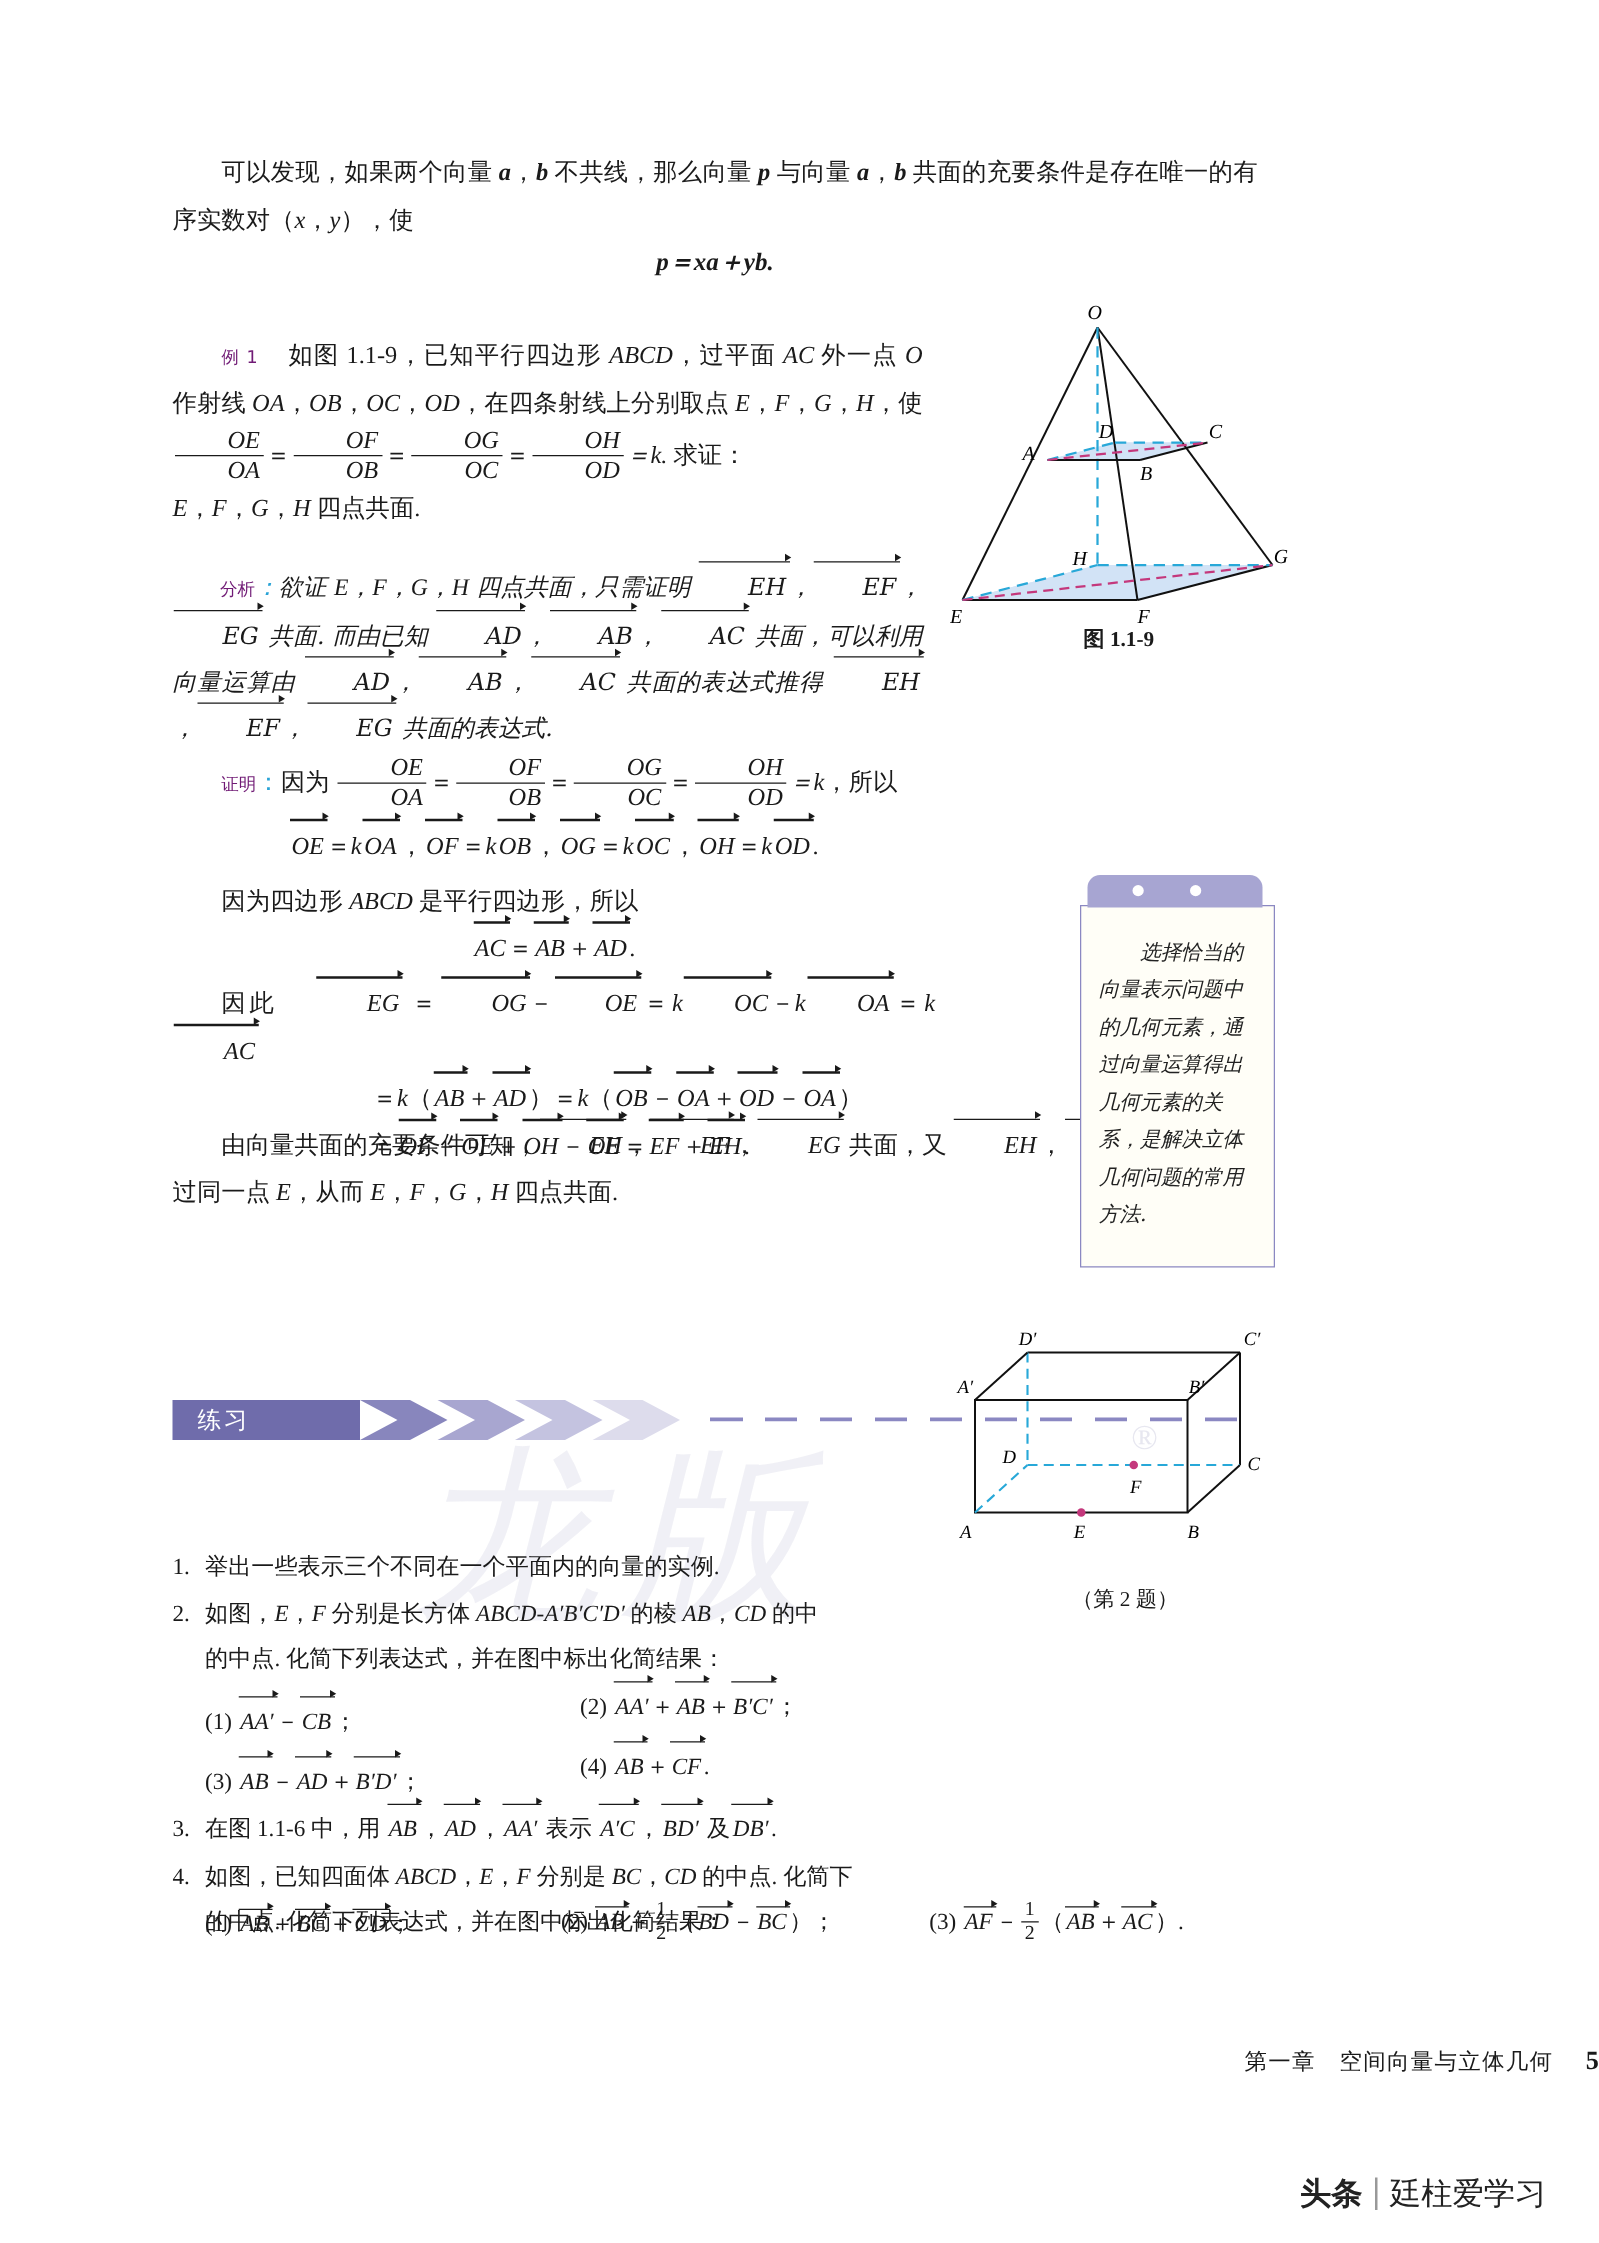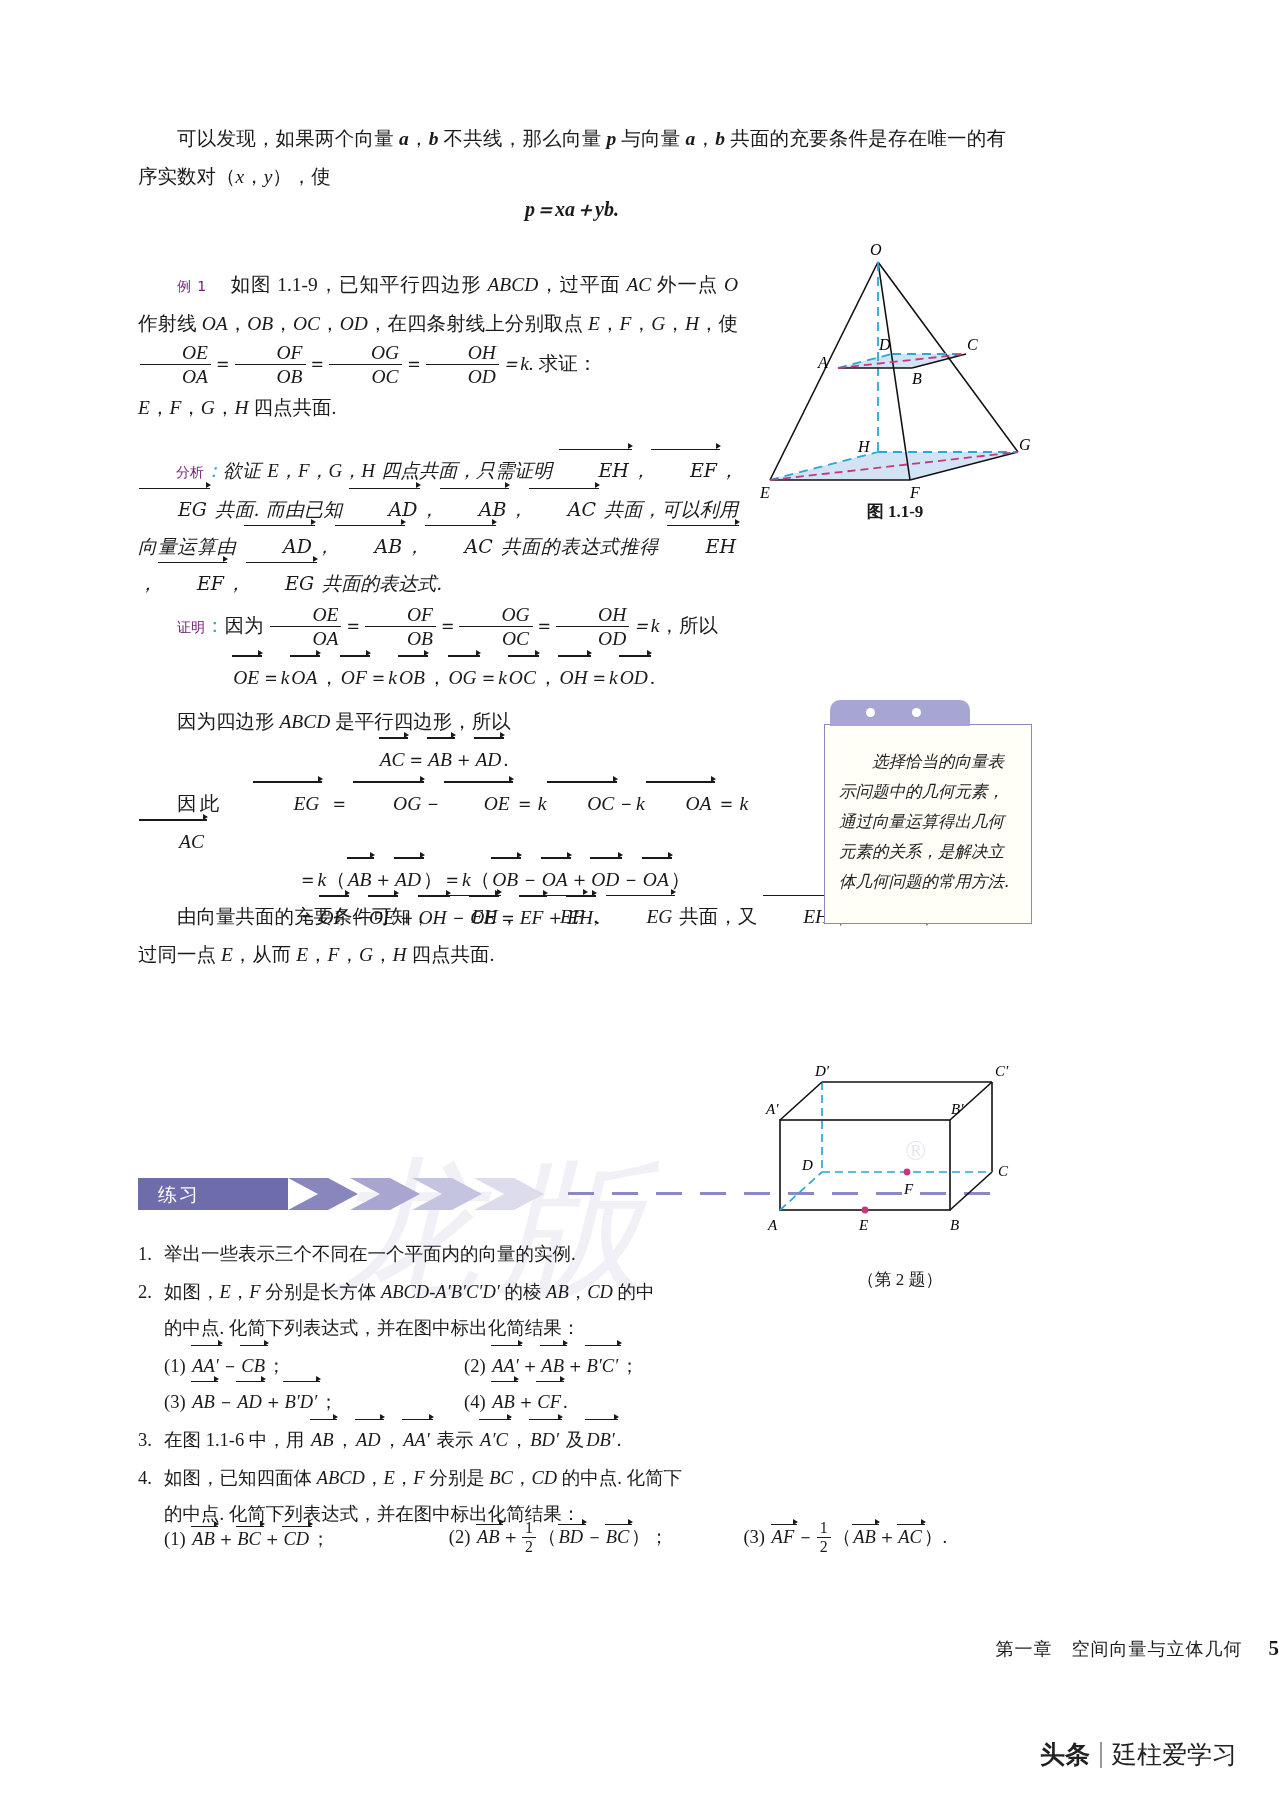--- a/index.html
+++ b/index.html
@@ -40,44 +40,44 @@
   #analysis-block{position:absolute;left:138px;top:452px;width:600px;}
   #proof-block{position:absolute;left:138px;top:605px;width:610px;}
   #conclusion-block{position:absolute;left:138px;top:898px;width:868px;}
   .ex-label{color:#701a75;font-weight:normal;font-family:"DejaVu Sans",sans-serif;font-size:14px;}
 
   
   #fig119{position:absolute;left:760px;top:240px;width:270px;height:300px;}
   #fig119-cap{position:absolute;left:760px;top:500px;width:270px;text-align:center;font-size:17px;font-weight:bold;}
 
   
-  #note{position:absolute;left:824px;top:700px;width:208px;}
+  #note{position:absolute;left:864px;top:700px;width:156px;}
   .note-tab{height:26px;width:140px;margin:0 0 0 6px;background:#a7a5d2;
             border-radius:10px 10px 0 0;position:relative;}
   .note-tab .hole{position:absolute;top:8px;width:9px;height:9px;border-radius:50%;background:#fff;}
   .note-body{border:1.4px solid #8b88c2;background:#fffef7;padding:22px 14px 26px 14px;
              margin-top:-2px;min-height:150px;}
   .note-text{font-family:"DejaVu Serif",serif;font-style:italic;font-size:16.5px;
              line-height:30px;text-indent:2em;color:#222;}
 
   
-  #ex-band{position:absolute;left:138px;top:1178px;width:868px;height:34px;}
+  #ex-band{position:absolute;left:138px;top:1120px;width:868px;height:34px;}
   .band-tag{position:absolute;left:0;top:0;width:150px;height:32px;background:#6f6cab;}
   .band-tag span{color:#fff;font-family:"DejaVu Sans",sans-serif;font-size:19px;
                  line-height:32px;padding-left:20px;letter-spacing:2px;}
   .band-arrow{position:absolute;top:0;height:32px;}
   .dashes{position:absolute;left:430px;top:14px;width:438px;height:3px;
           background:repeating-linear-gradient(to right,#8b88c2 0 26px,transparent 26px 44px);}
 
   #ex-list{position:absolute;left:138px;top:1236px;width:620px;font-size:18.5px;line-height:36px;}
   .ex-item{display:flex;margin-bottom:2px;}
   .ex-num{width:26px;flex:0 0 26px;}
   .ex-body{flex:1;}
   .sub-row{display:flex;}
-  .sub-a{width:300px;}
+  .sub-a{width:300px;margin-top:12px;}
 
   
   #fig-cuboid{position:absolute;left:760px;top:1060px;width:280px;height:200px;}
   #fig-cuboid-cap{position:absolute;left:760px;top:1268px;width:280px;text-align:center;font-size:17px;}
 
   
   #ex4-formulas{position:absolute;left:138px;top:1520px;width:900px;font-size:18.5px;}
   .f-row{display:flex;align-items:center;}
   .f-c1{width:290px;}
   .f-c2{width:300px;}

